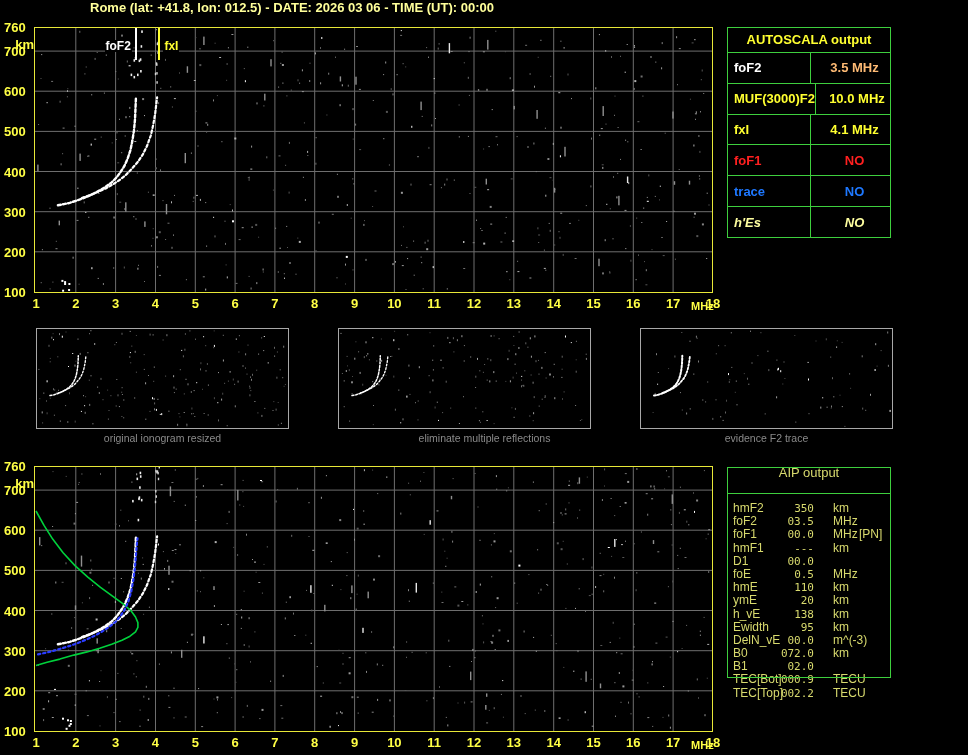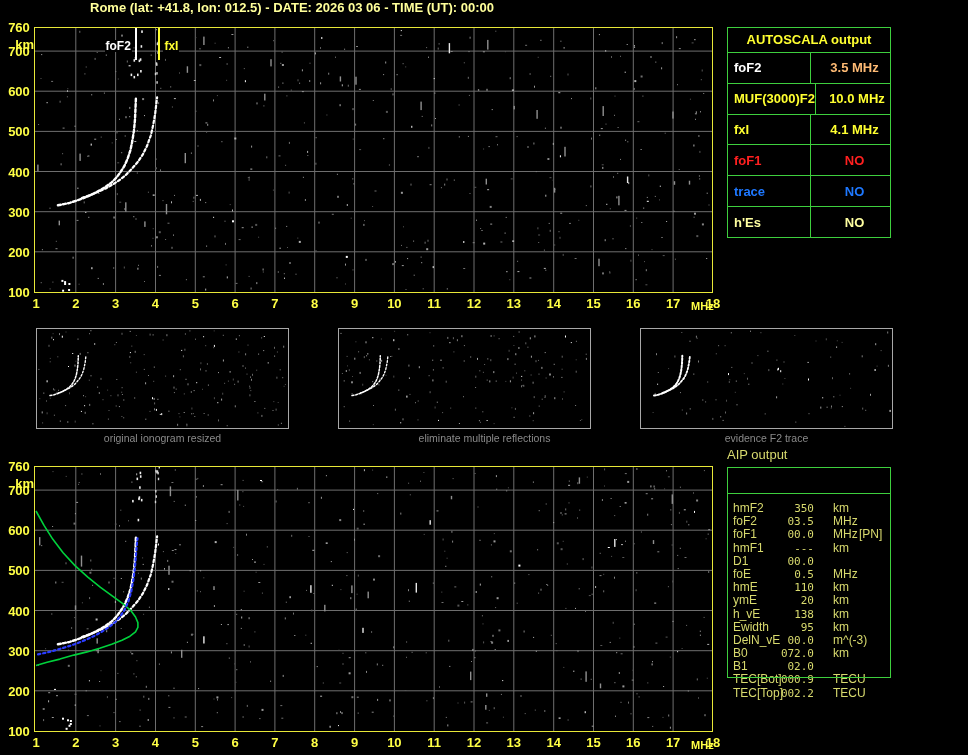--- a/index.html
+++ b/index.html
@@ -2,40 +2,40 @@
 <html><head>
 <meta charset="utf-8">
 <style>
   html,body{margin:0;padding:0;background:#000;}
   body{position:relative;width:968px;height:755px;overflow:hidden;
        font-family:"Liberation Sans",sans-serif;}
   .abs{position:absolute;}
   #title{left:90px;top:0px;color:#ffff9a;font-size:13px;font-weight:bold;white-space:nowrap;}
   .plotbox{background:#000;}
   .plotbox svg{position:absolute;left:0;top:0;}
-  .ylab{position:absolute;width:30px;text-align:center;color:#ffff45;font-size:13px;font-weight:bold;line-height:13px;}
+  .ylab{position:absolute;width:30px;text-align:left;color:#ffff45;font-size:13px;font-weight:bold;line-height:13px;}
   .yunit{position:absolute;width:30px;text-align:right;color:#ffff45;font-size:13px;font-weight:bold;line-height:13px;}
   .xlab{position:absolute;width:20px;text-align:center;color:#ffff45;font-size:13px;font-weight:bold;line-height:13px;}
   .xunit{position:absolute;color:#ffff45;font-size:11px;font-weight:bold;line-height:11px;}
   .marker-line{position:absolute;top:1px;height:32px;width:2px;}
   .marker-label{position:absolute;top:13px;font-size:12px;font-weight:bold;line-height:12px;background:#000;padding:0 1px;white-space:nowrap;}
   
   #tblA{left:727px;top:27px;width:164px;height:211px;border:1px solid #3ecf3e;box-sizing:border-box;display:flex;flex-direction:column;}
   #tblA .hdr{height:24px;line-height:24px;text-align:center;color:#ffff30;font-weight:bold;font-size:13px;border-bottom:1px solid #3ecf3e;}
   #tblA .row{flex:1;display:flex;border-bottom:1px solid #3ecf3e;font-size:13px;font-weight:bold;}
-  #tblA .row:last-child{border-bottom:none;}
+  #tblA .row:last-child{border-bottom:none;font-style:italic;}
   #tblA .lc{flex:0 0 83px;border-right:1px solid #3ecf3e;padding-left:6px;display:flex;align-items:center;box-sizing:border-box;}
   #tblA .vc{flex:1;display:flex;align-items:center;justify-content:center;padding-left:8px;box-sizing:border-box;}
   
   .thumb{top:328px;height:101px;border:1px solid #a8a8a8;background:#000;box-sizing:border-box;}
   .thumb svg{position:absolute;left:0;top:0;}
   .cap{top:432px;text-align:center;color:#8a8a8a;font-size:10.5px;line-height:12px;}
   
   #aipBox{left:727px;top:467px;width:164px;height:211px;border:1px solid #3ecf3e;box-sizing:border-box;z-index:3;pointer-events:none;}
-  #aipHdr{left:727px;top:448px;width:164px;text-align:left;color:#d8da6e;font-size:13px;line-height:14px;z-index:2;}
+  #aipHdr{left:727px;top:466px;width:164px;text-align:center;color:#d8da6e;font-size:13px;line-height:14px;z-index:2;}
   #aipSep{left:727px;top:493px;width:164px;height:0;border-top:1px solid #3ecf3e;z-index:3;}
   #aipRows{left:727px;top:502px;width:164px;z-index:2;}
   .aiprow{position:relative;height:13.2px;color:#d8da6e;font-size:12px;line-height:13px;white-space:nowrap;}
   .aiprow .l{position:absolute;left:6px;}
   .aiprow .v{position:absolute;left:36px;width:51px;text-align:right;font-family:"DejaVu Sans Mono",monospace;font-size:11px;}
   .aiprow .u{position:absolute;left:106px;}
   .aiprow .n{position:absolute;left:132px;}
 </style>
 </head>
 <body>

